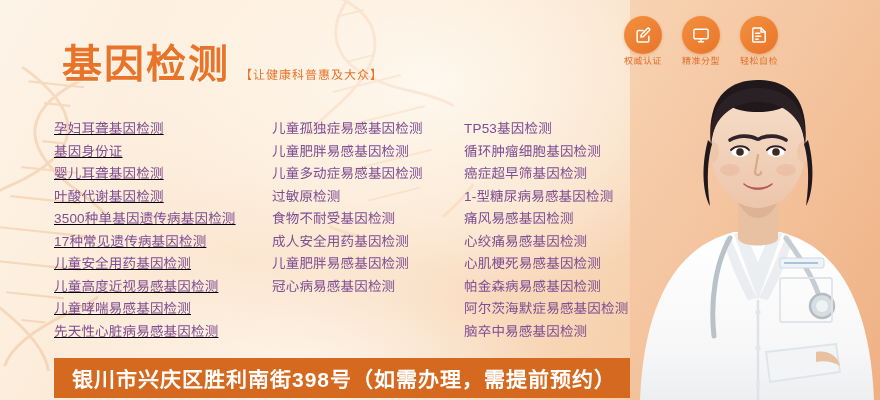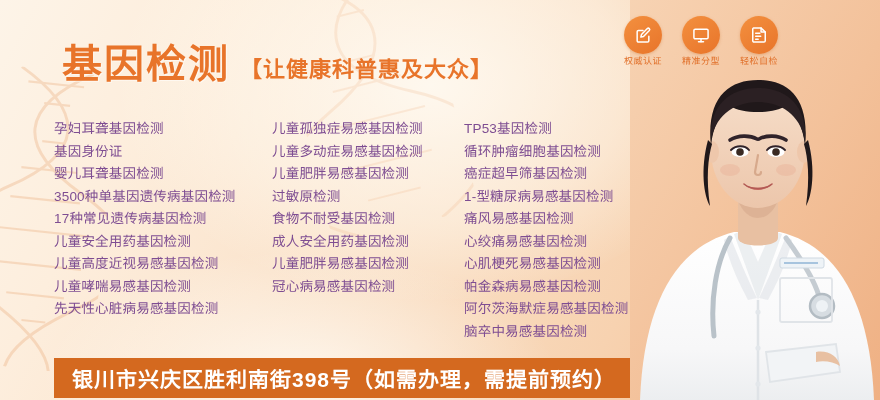--- a/index.html
+++ b/index.html
@@ -68,22 +68,22 @@
   }
   .headline {
     font-size: 40px;
     font-weight: bold;
     color: #e8742a;
     letter-spacing: 2px;
     line-height: 1;
     text-shadow: 1px 1px 0 rgba(255,255,255,.55);
   }
   .subhead {
-    font-size: 22px;
-    font-weight: bold;
+    font-size: 12px;
+    font-weight: normal;
     color: #e8742a;
     letter-spacing: 1px;
     line-height: 1;
     padding-bottom: 3px;
   }
 
   
   .features {
     position: absolute;
     left: 620px;
@@ -117,21 +117,21 @@
 
   
   .lists {
     position: absolute;
     left: 54px;
     top: 118px;
     width: 640px;
     display: flex;
   }
   .list-col { display: flex; flex-direction: column; }
-  .list-col--1 { width: 218px; }
+  .list-col--1 { width: 218px; text-decoration: underline; }
   .list-col--2 { width: 192px; }
   .list-col--3 { width: 230px; }
 
   .list-item {
     font-size: 13.5px;
     line-height: 22.5px;
     color: #7e4d92;
     white-space: nowrap;
     letter-spacing: .2px;
   }
@@ -289,32 +289,33 @@
     </div>
 
   </div>
 
   <div class="lists">
 
     <div class="list-col list-col--1">
       <div class="list-item">孕妇耳聋基因检测</div>
       <div class="list-item">基因身份证</div>
       <div class="list-item">婴儿耳聋基因检测</div>
+      <div class="list-item">叶酸代谢基因检测</div>
       <div class="list-item">3500种单基因遗传病基因检测</div>
       <div class="list-item">17种常见遗传病基因检测</div>
       <div class="list-item">儿童安全用药基因检测</div>
       <div class="list-item">儿童高度近视易感基因检测</div>
       <div class="list-item">儿童哮喘易感基因检测</div>
       <div class="list-item">先天性心脏病易感基因检测</div>
     </div>
 
     <div class="list-col list-col--2">
       <div class="list-item">儿童孤独症易感基因检测</div>
+      <div class="list-item">儿童肥胖易感基因检测</div>
       <div class="list-item">儿童多动症易感基因检测</div>
-      <div class="list-item">儿童肥胖易感基因检测</div>
       <div class="list-item">过敏原检测</div>
       <div class="list-item">食物不耐受基因检测</div>
       <div class="list-item">成人安全用药基因检测</div>
       <div class="list-item">儿童肥胖易感基因检测</div>
       <div class="list-item">冠心病易感基因检测</div>
     </div>
 
     <div class="list-col list-col--3">
       <div class="list-item">TP53基因检测</div>
       <div class="list-item">循环肿瘤细胞基因检测</div>

